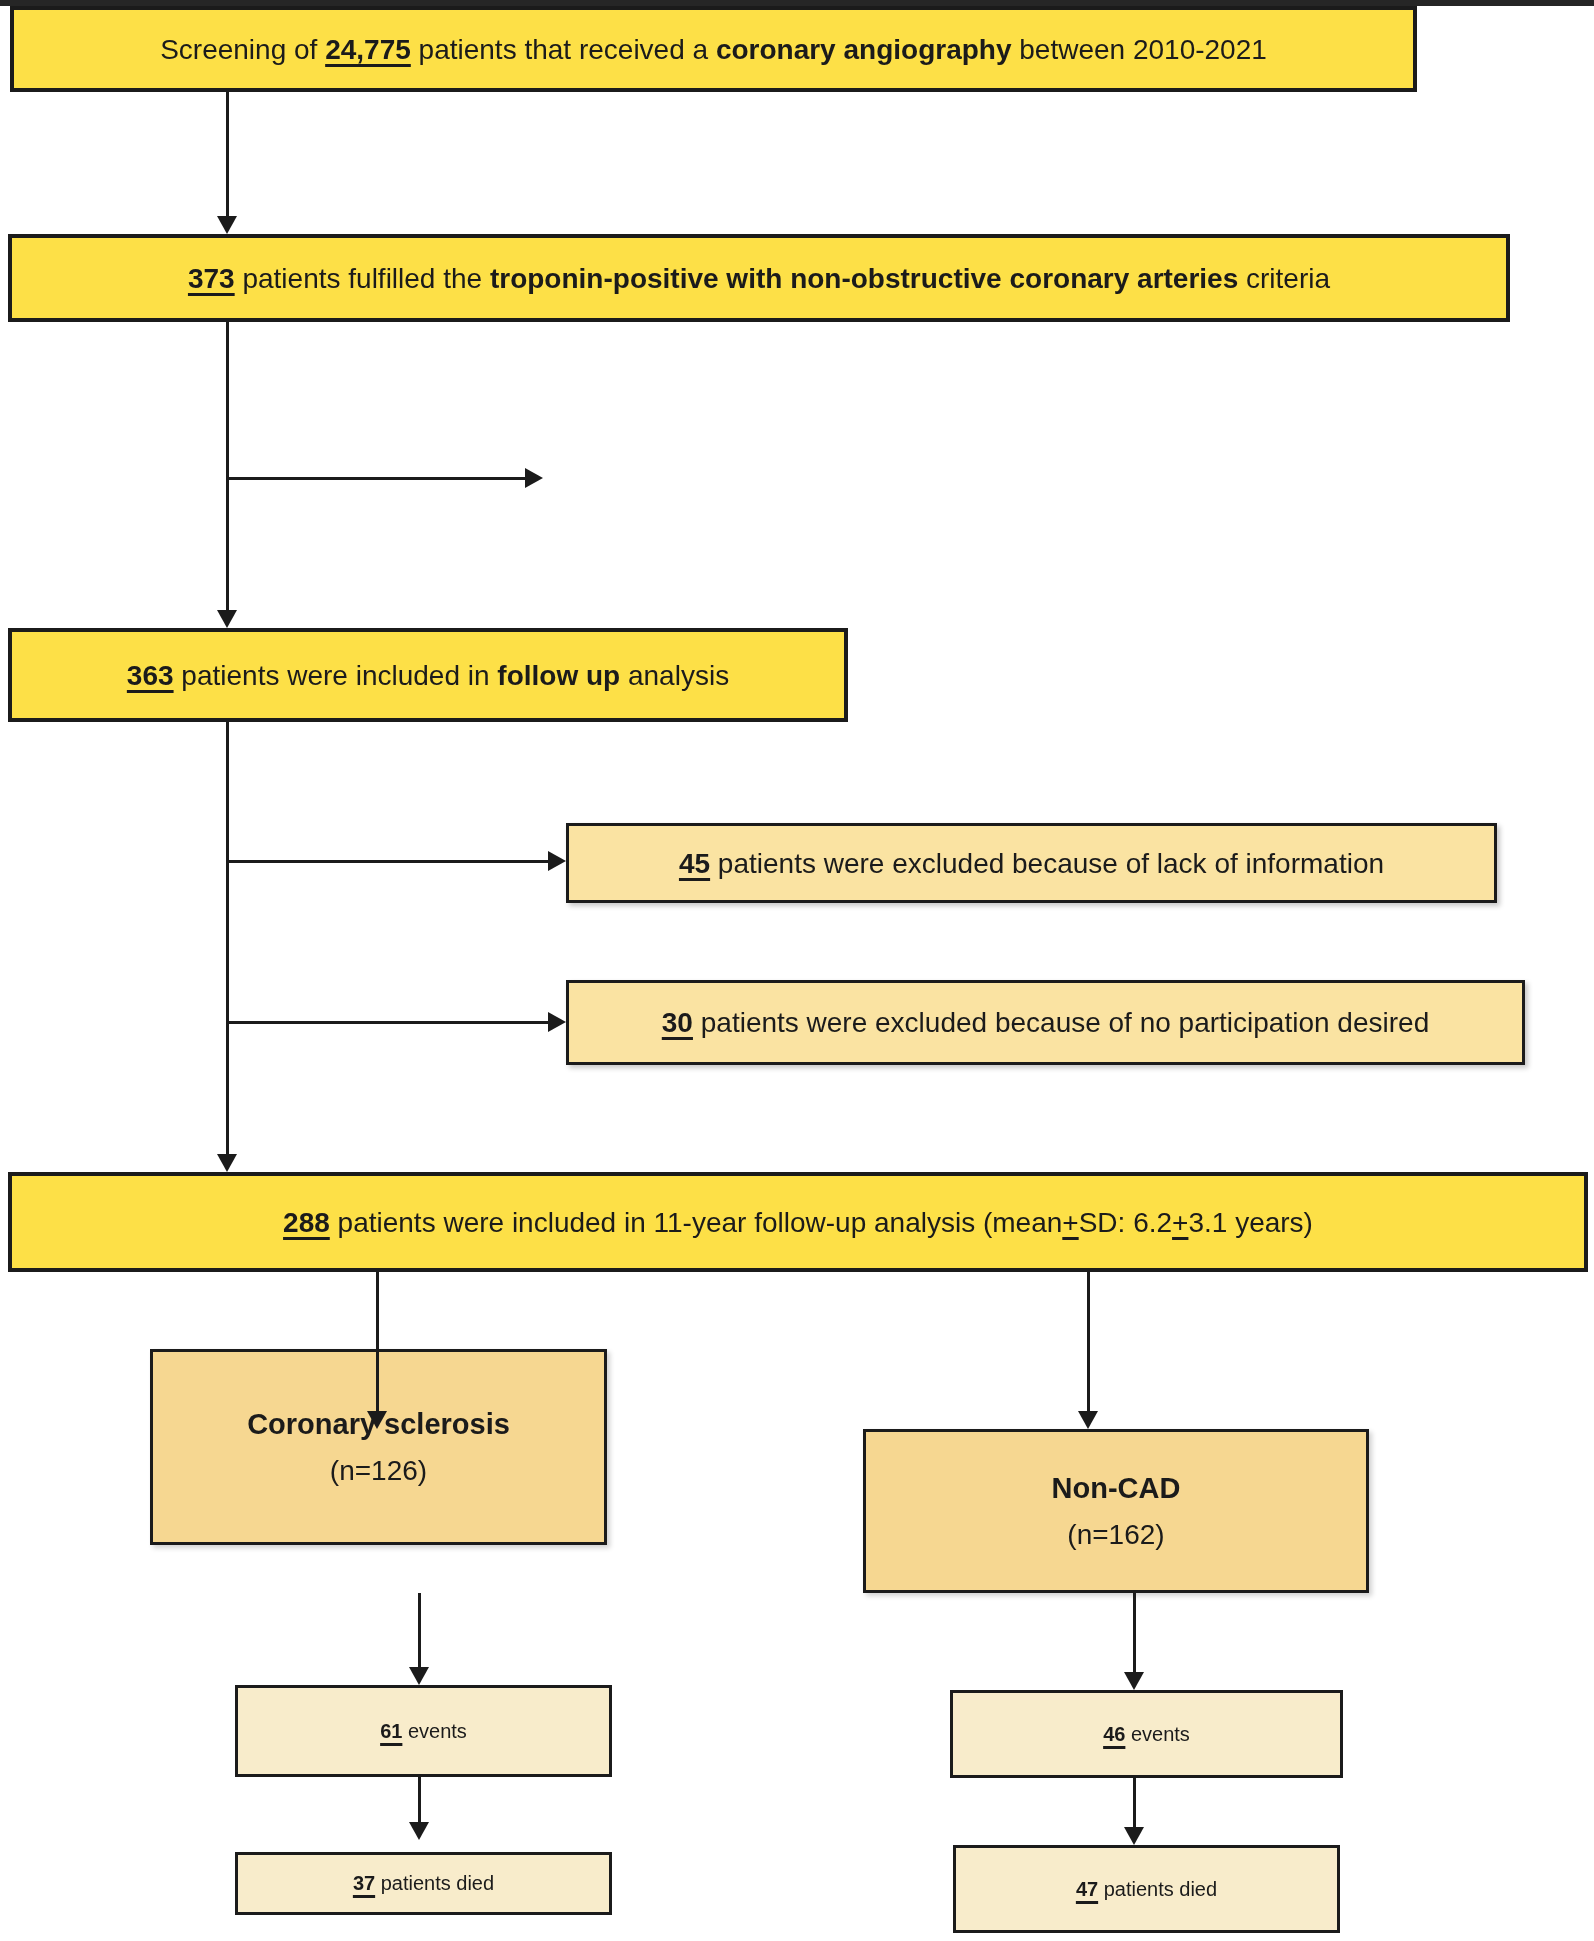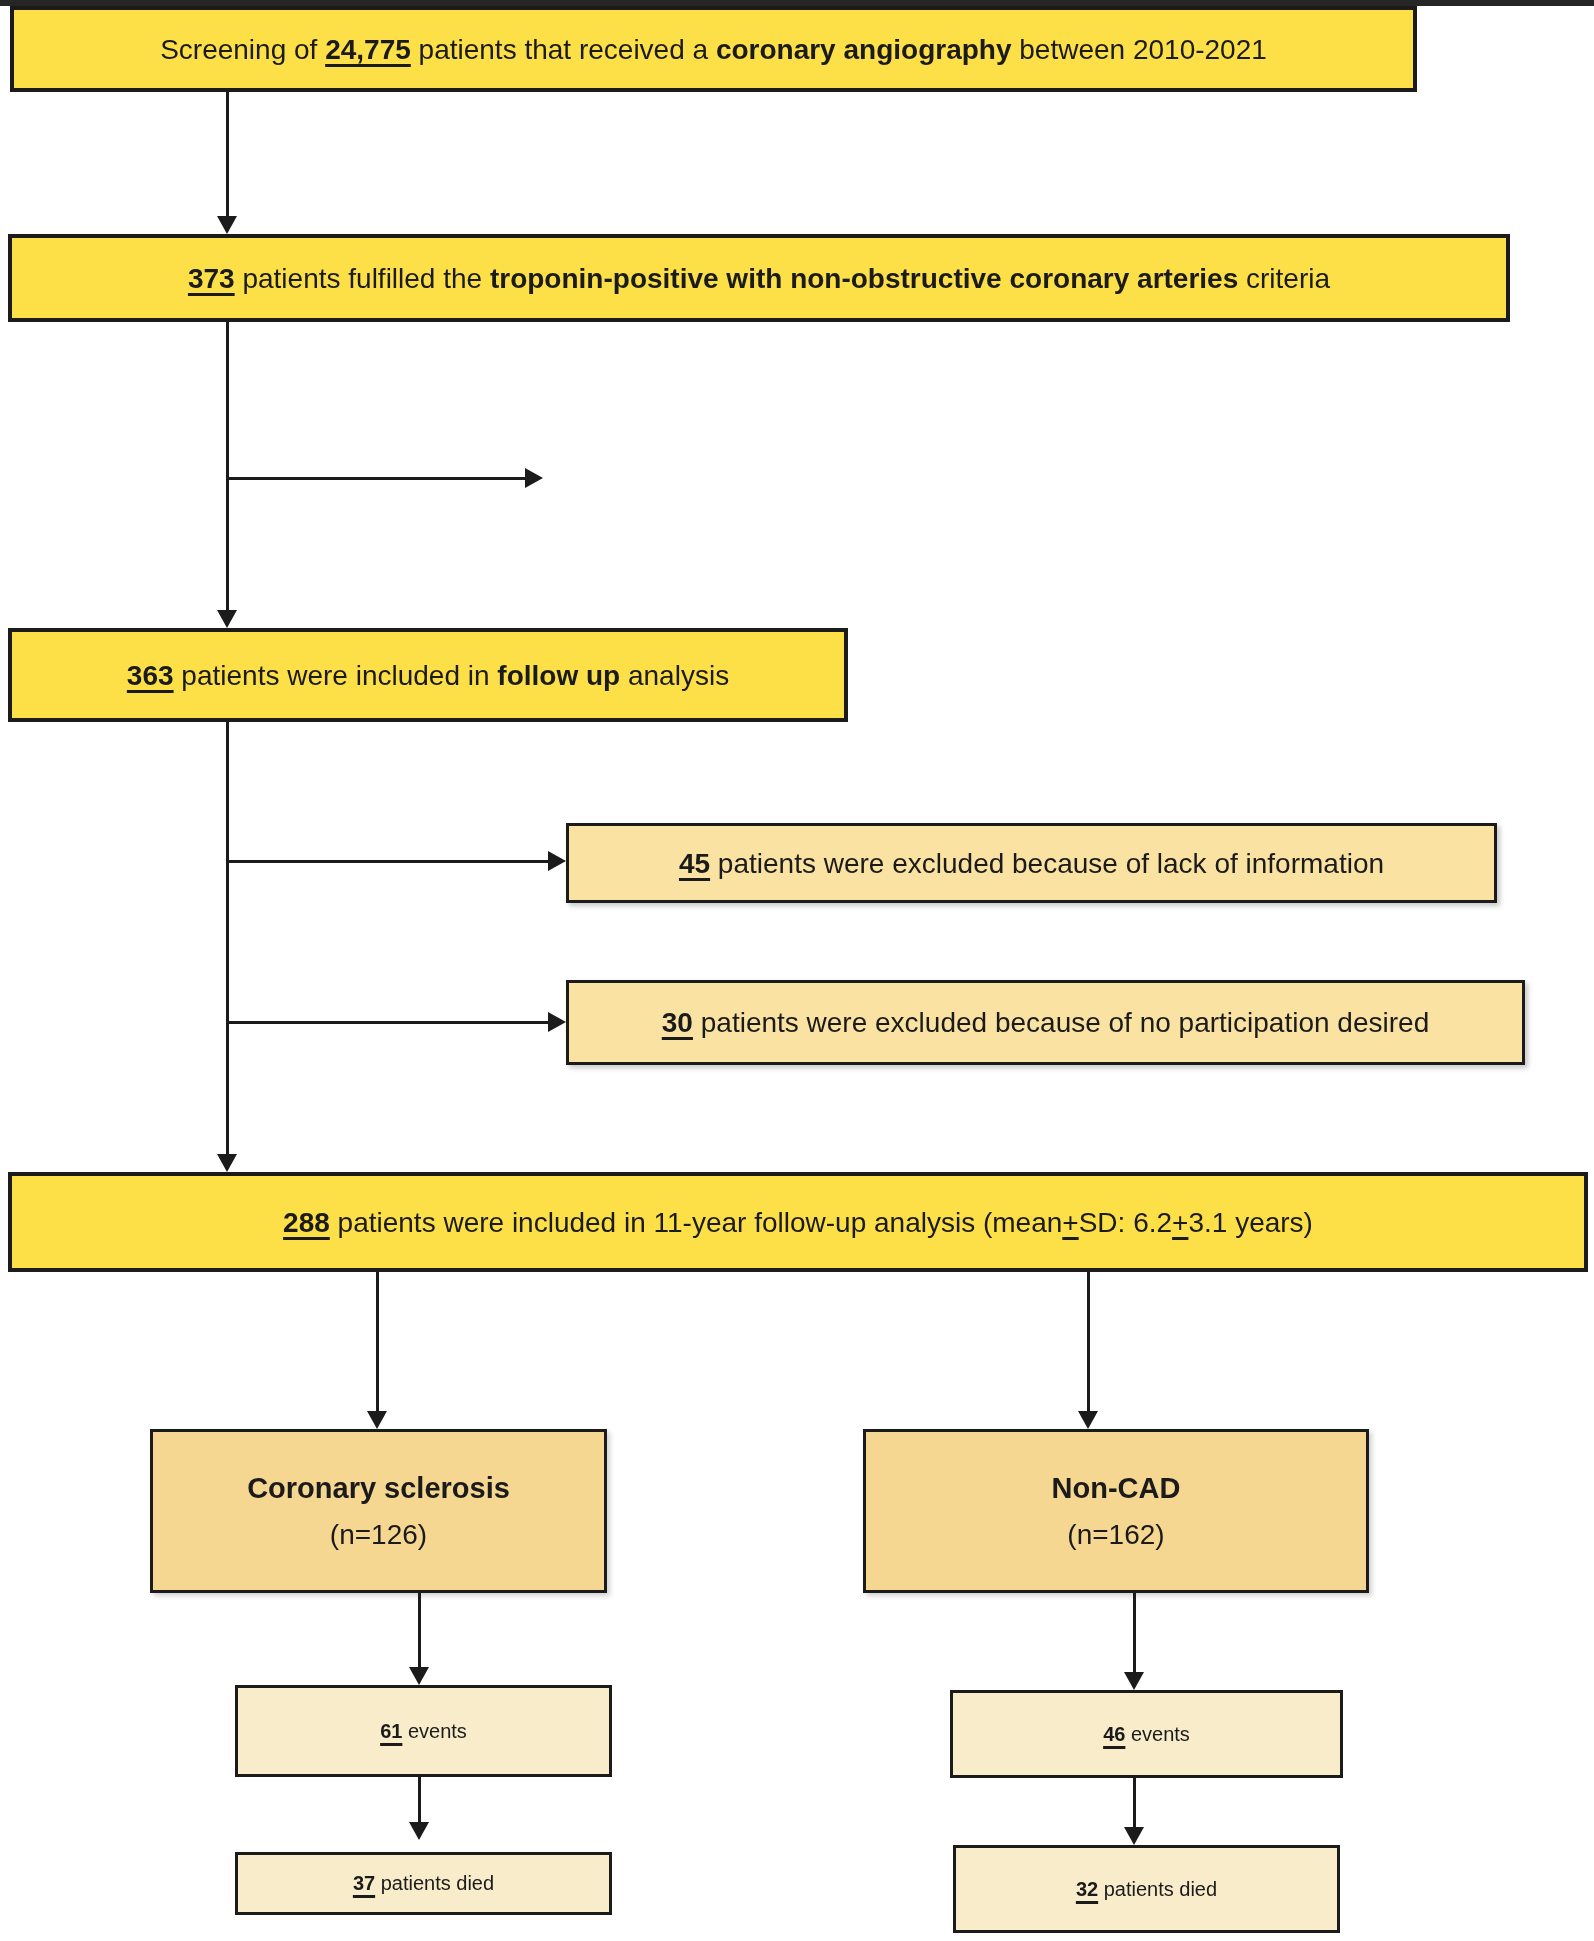--- a/index.html
+++ b/index.html
@@ -30,21 +30,21 @@
   .branch-n{font-size:28px;}
 
   
   .b-screening{left:10px;top:6px;width:1407px;height:86px;}
   .b-criteria{left:8px;top:234px;width:1502px;height:88px;}
   .b-died-hosp{left:543px;top:436px;width:749px;height:84px;}
   .b-followup{left:8px;top:628px;width:840px;height:94px;}
   .b-excl-info{left:566px;top:823px;width:931px;height:80px;}
   .b-excl-part{left:566px;top:980px;width:959px;height:85px;}
   .b-11year{left:8px;top:1172px;width:1580px;height:100px;}
-  .b-coronary{left:150px;top:1429px;width:457px;height:164px;justify-content:center;}
+  .b-coronary{left:150px;top:1349px;width:457px;height:196px;justify-content:center;}
   .b-noncad{left:863px;top:1429px;width:506px;height:164px;}
   .b-events-l{left:235px;top:1685px;width:377px;height:92px;}
   .b-died-l{left:235px;top:1852px;width:377px;height:63px;}
   .b-events-r{left:950px;top:1690px;width:393px;height:88px;}
   .b-died-r{left:953px;top:1845px;width:387px;height:88px;}
 
   
   .vl{position:absolute;width:3px;background:#1b1b1b;}
   .hl{position:absolute;height:3px;background:#1b1b1b;}
   .ah-d{position:absolute;width:0;height:0;
@@ -106,21 +106,21 @@
 
   <div class="box cream b-died-l">
     <span><span class="b u">37</span><span> patients died</span></span>
   </div>
 
   <div class="box cream b-events-r">
     <span><span class="b u">46</span><span> events</span></span>
   </div>
 
   <div class="box cream b-died-r">
-    <span><span class="b u">32</span><span> patients died</span></span>
+    <span><span class="b u">47</span><span> patients died</span></span>
   </div>
 
   <div class="vl" style="left:226px;top:92px;height:126px;"></div>
   <div class="ah-d" style="left:217px;top:216px;"></div>
 
   <div class="vl" style="left:226px;top:322px;height:290px;"></div>
   <div class="ah-d" style="left:217px;top:610px;"></div>
 
   <div class="vl" style="left:226px;top:722px;height:434px;"></div>
   <div class="ah-d" style="left:217px;top:1154px;"></div>

